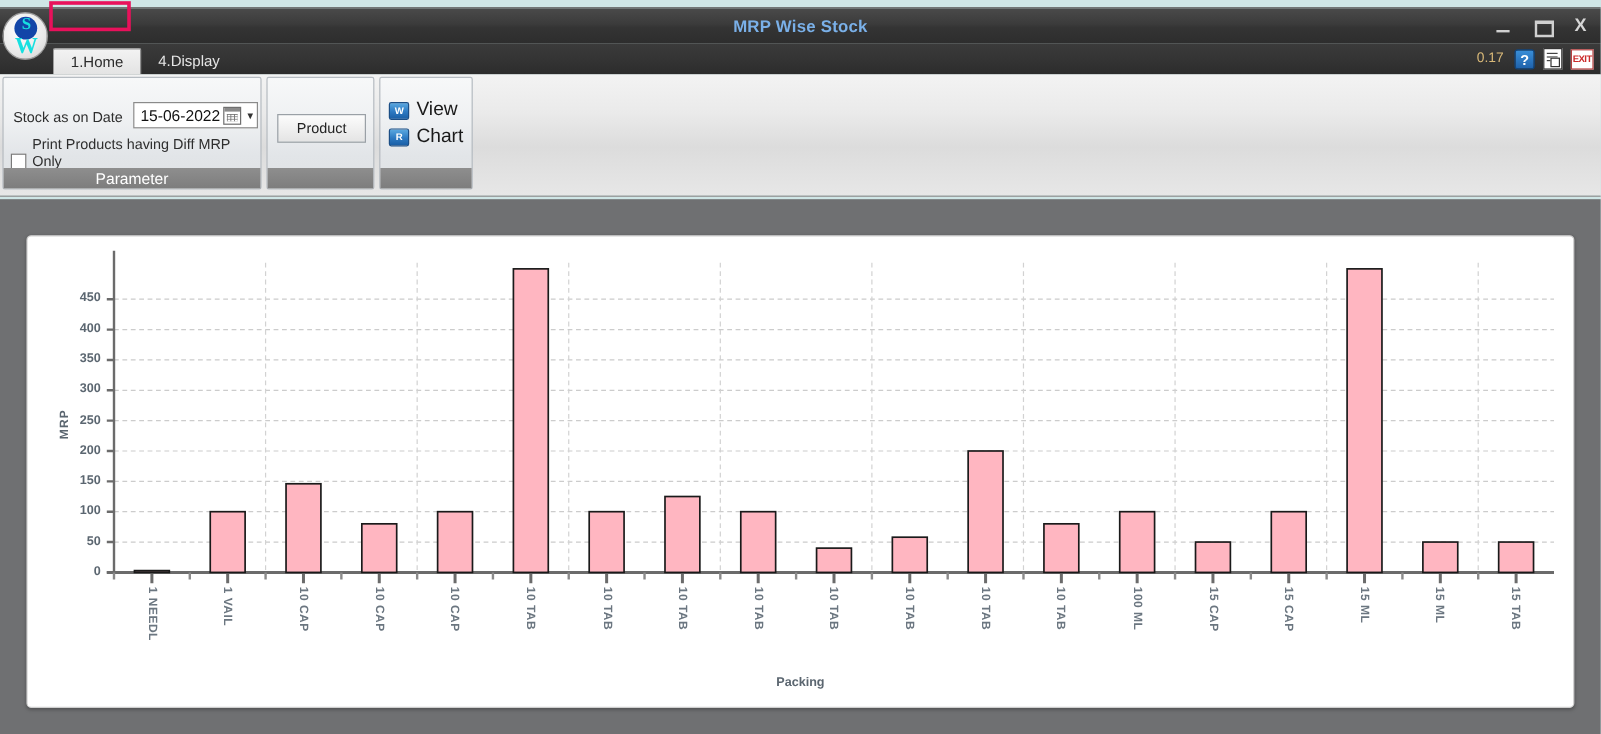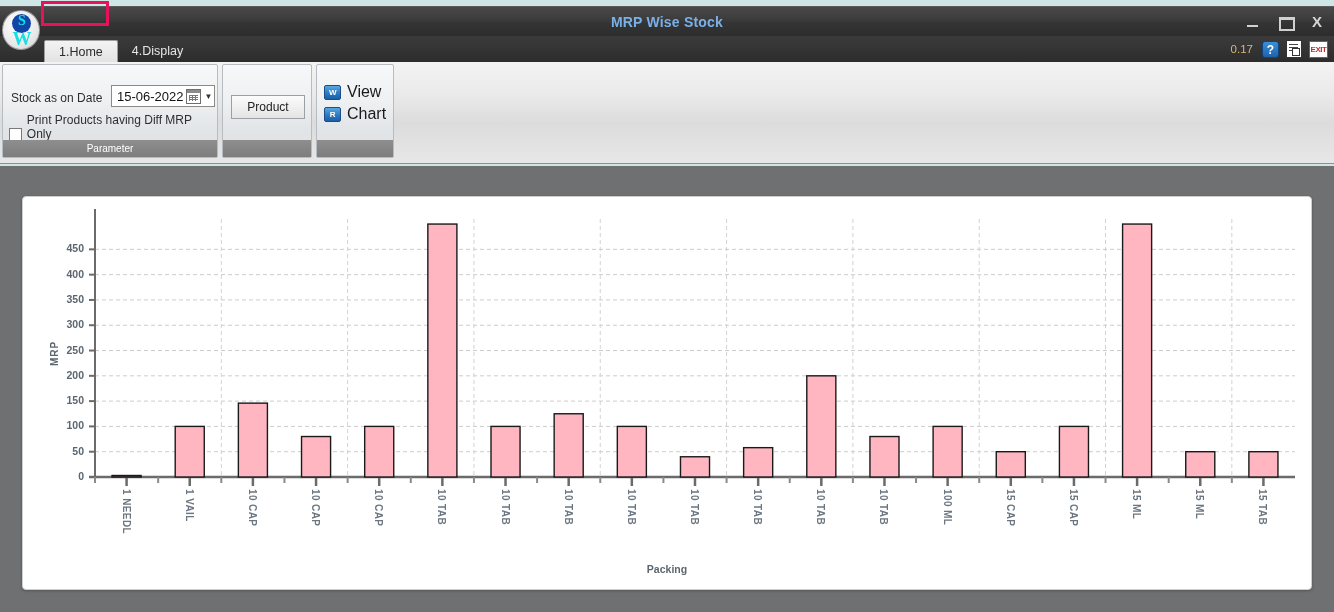--- a/index.html
+++ b/index.html
@@ -121,21 +121,21 @@
     border-bottom: 1px solid #8f8f8f;
   }
   .rgroup {
     position: absolute; top: 2px; height: 94px;
     border: 1px solid #b6bcc2; border-radius: 2px;
     background: linear-gradient(180deg,#f7f8f9 0%,#eef0f2 40%,#e2e5e8 70%,#dfe2e5 100%);
   }
   .rgroup-title {
     position: absolute; left: 0; bottom: 0; width: 100%; height: 17px;
     background: linear-gradient(180deg,#8e8e8e 0%,#7d7d7d 100%);
-    color: #fff; font-size: 10px; text-align: center; line-height: 17px;
+    color: #fff; font-size: 13px; text-align: center; line-height: 17px;
   }
   .g-param { left: 2px; width: 216px; }
   .g-product { left: 222px; width: 90px; }
   .g-view { left: 316px; width: 78px; }
 
   .lbl-stock {
     position:absolute; left:8px; top:26px; font-size:12px; color:#2e2e2e;
   }
   .datebox {
     position:absolute; left:108px; top:20px; width:104px; height:22px;

